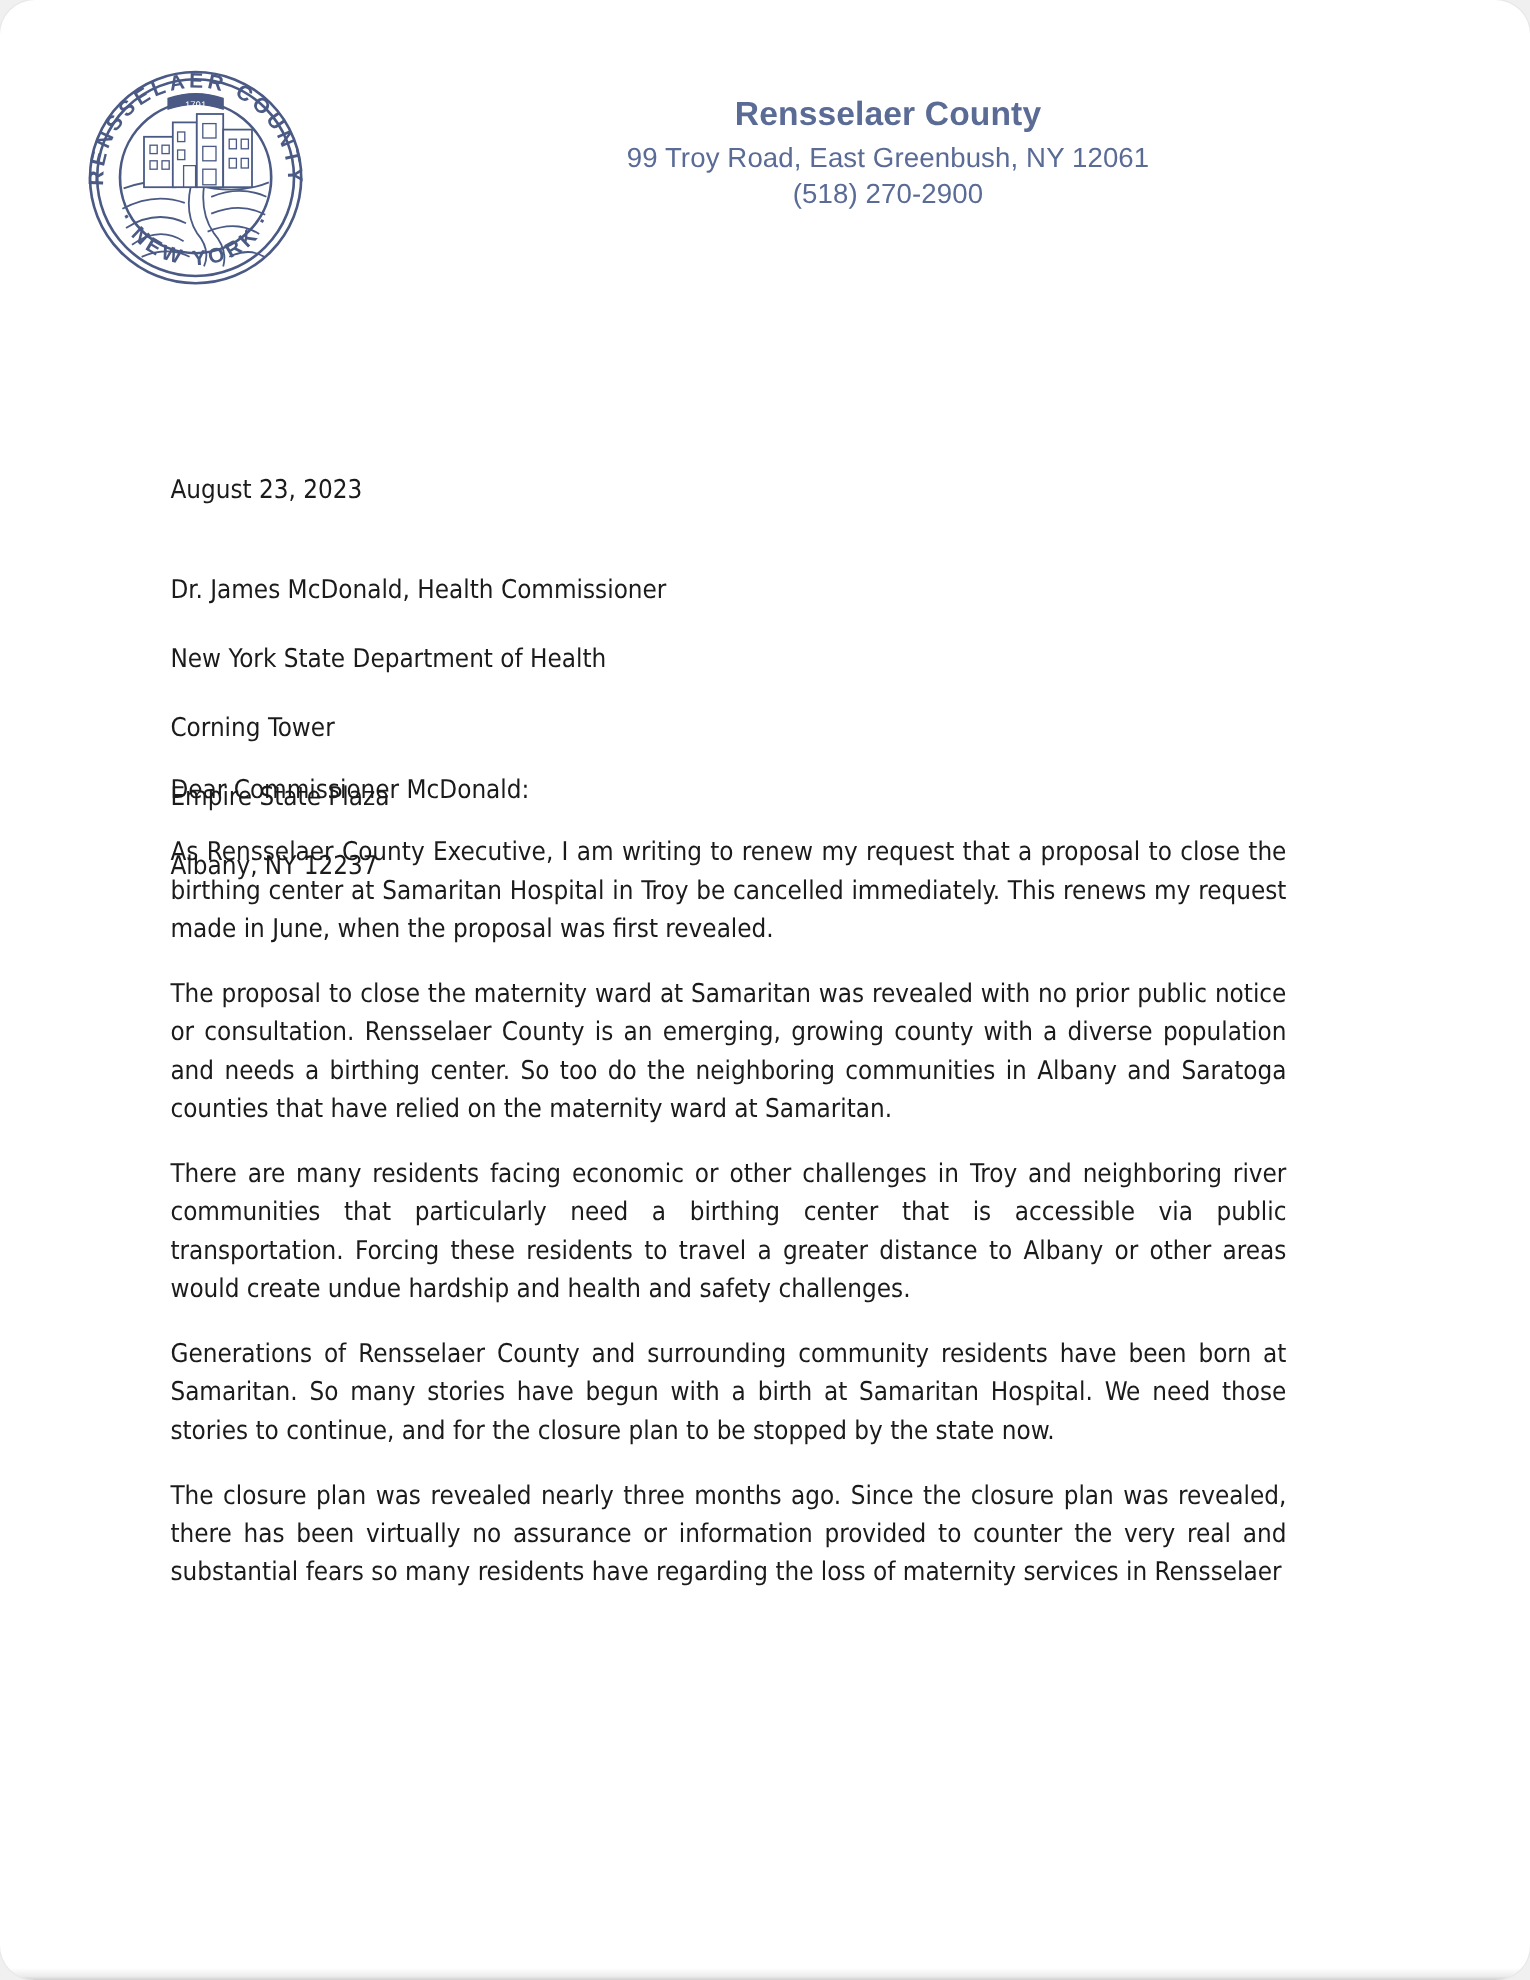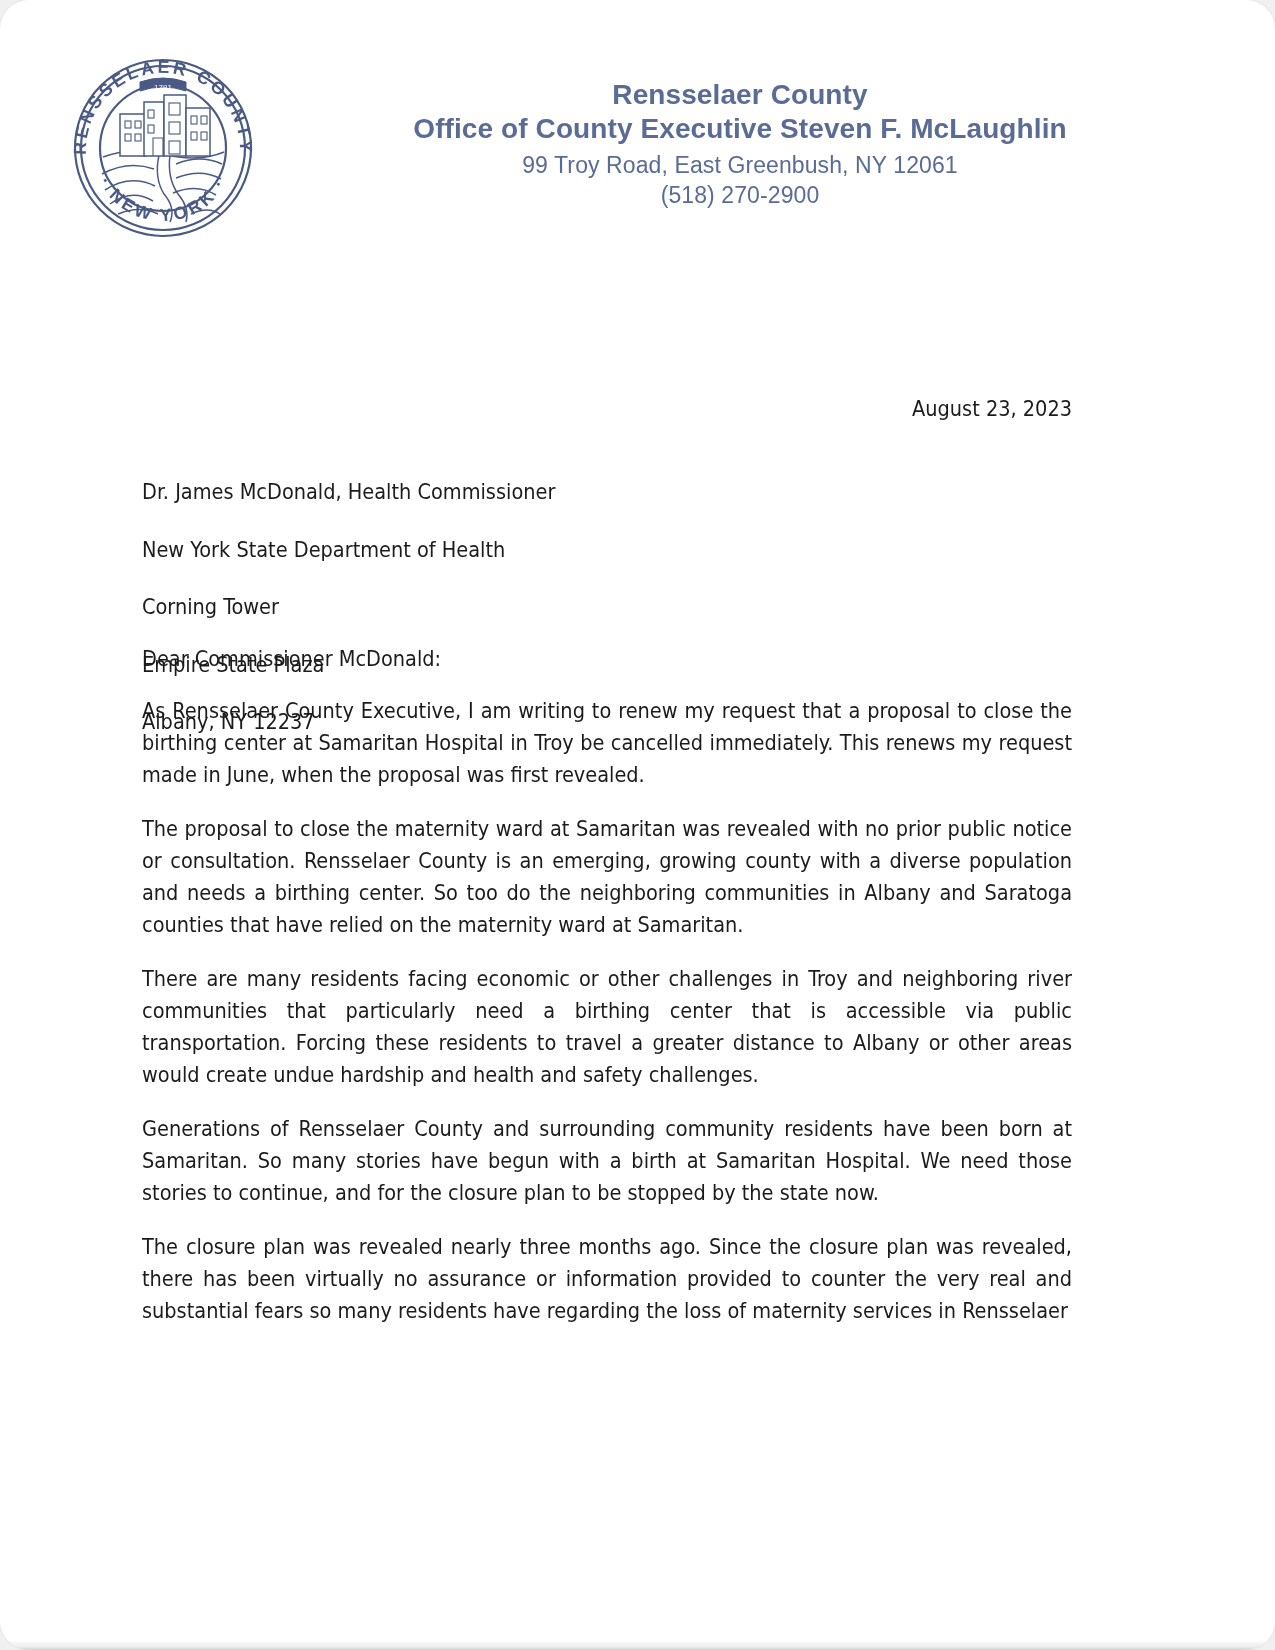--- a/index.html
+++ b/index.html
@@ -76,21 +76,20 @@
     width: 930px;
     color: #1b1b1b;
     font-family: "DejaVu Sans Condensed", "Liberation Sans Narrow", "Liberation Sans", sans-serif;
     font-stretch: condensed;
   }
   .date-line {
     position: absolute;
     top: 398px;
     right: 0;
     width: 930px;
-    text-align: right;
     font-size: 21.5px;
     line-height: 1.0;
   }
   .addr-block {
     position: absolute;
     top: 450px;
     left: 0;
     width: 700px;
     font-size: 21.5px;
     line-height: 31.5px;
@@ -195,21 +194,20 @@
           <textPath href="#arcTop" startOffset="50%" text-anchor="middle">RENSSELAER COUNTY</textPath>
         </text>
         <text font-family="'Liberation Sans', sans-serif" font-size="17.5" font-weight="bold" fill="#4a5a84" letter-spacing="3.4">
           <textPath href="#arcBot" startOffset="50%" text-anchor="middle">· NEW YORK ·</textPath>
         </text>
       </svg>
     </div>
 
     <div class="head-text">
       <div class="head-line-1">Rensselaer County</div>
-      <div class="head-line-2">Office of County Executive Steven F. McLaughlin</div>
       <div class="head-addr">99 Troy Road, East Greenbush, NY 12061</div>
       <div class="head-phone">(518) 270-2900</div>
     </div>
   </div>
 
   <div class="letter">
 
     <div class="date-line">August 23, 2023</div>
 
     <div class="addr-block">

